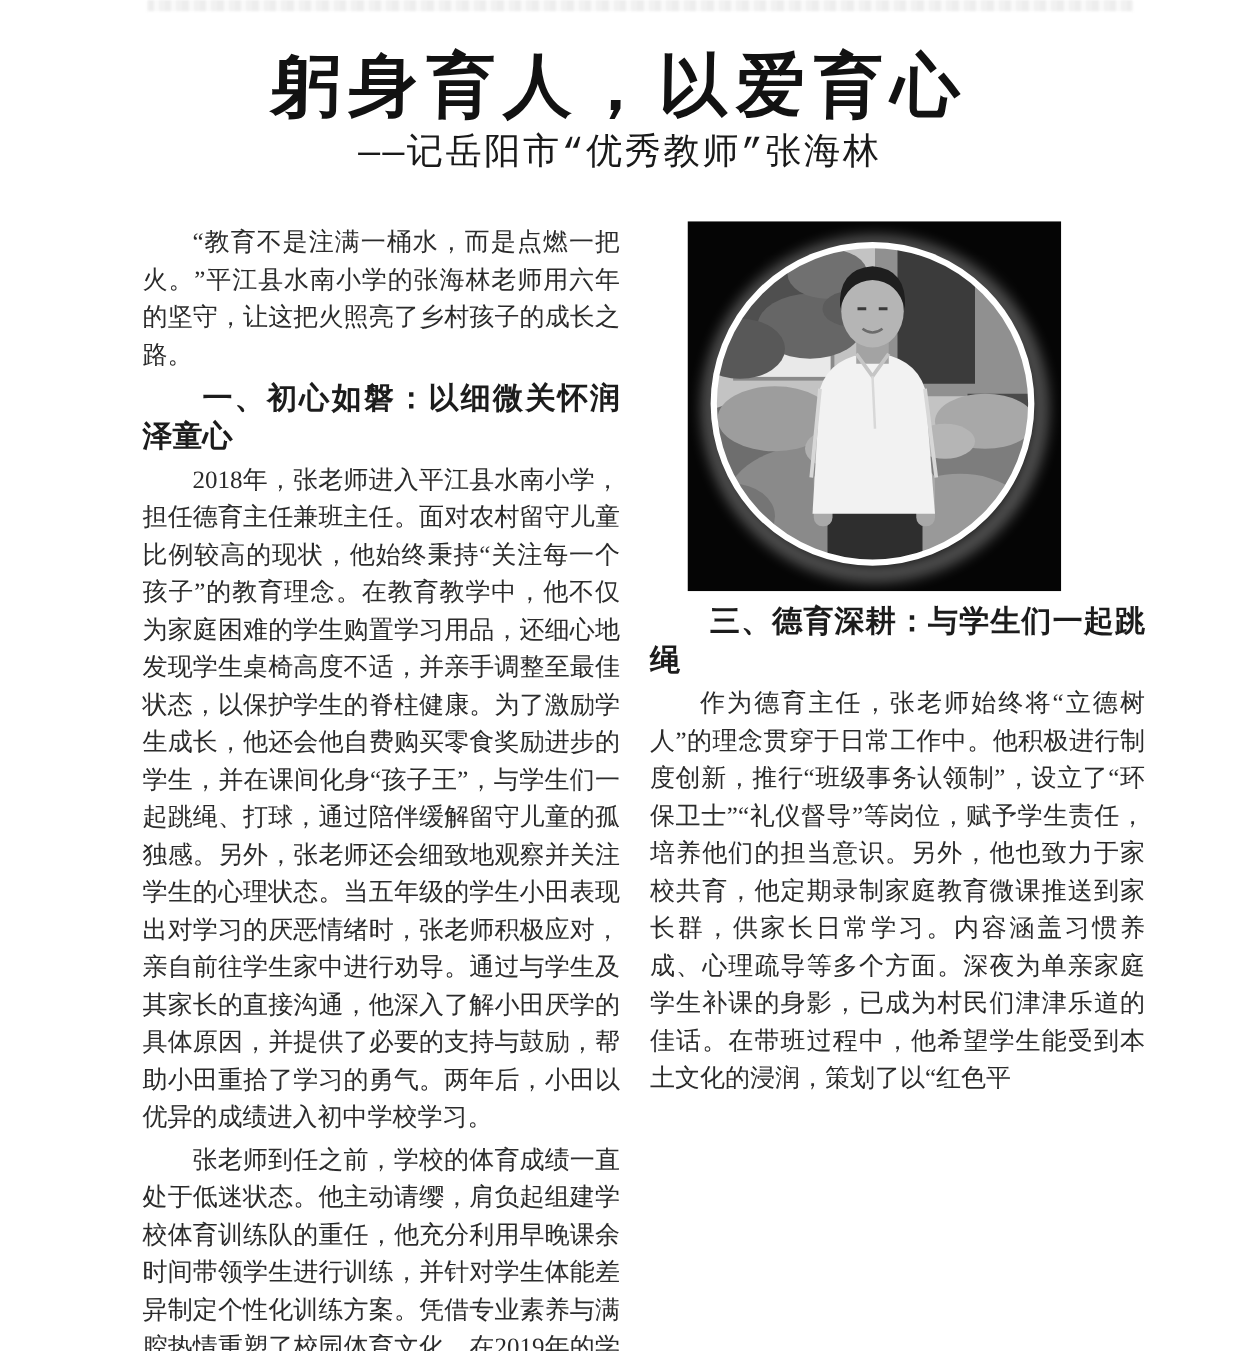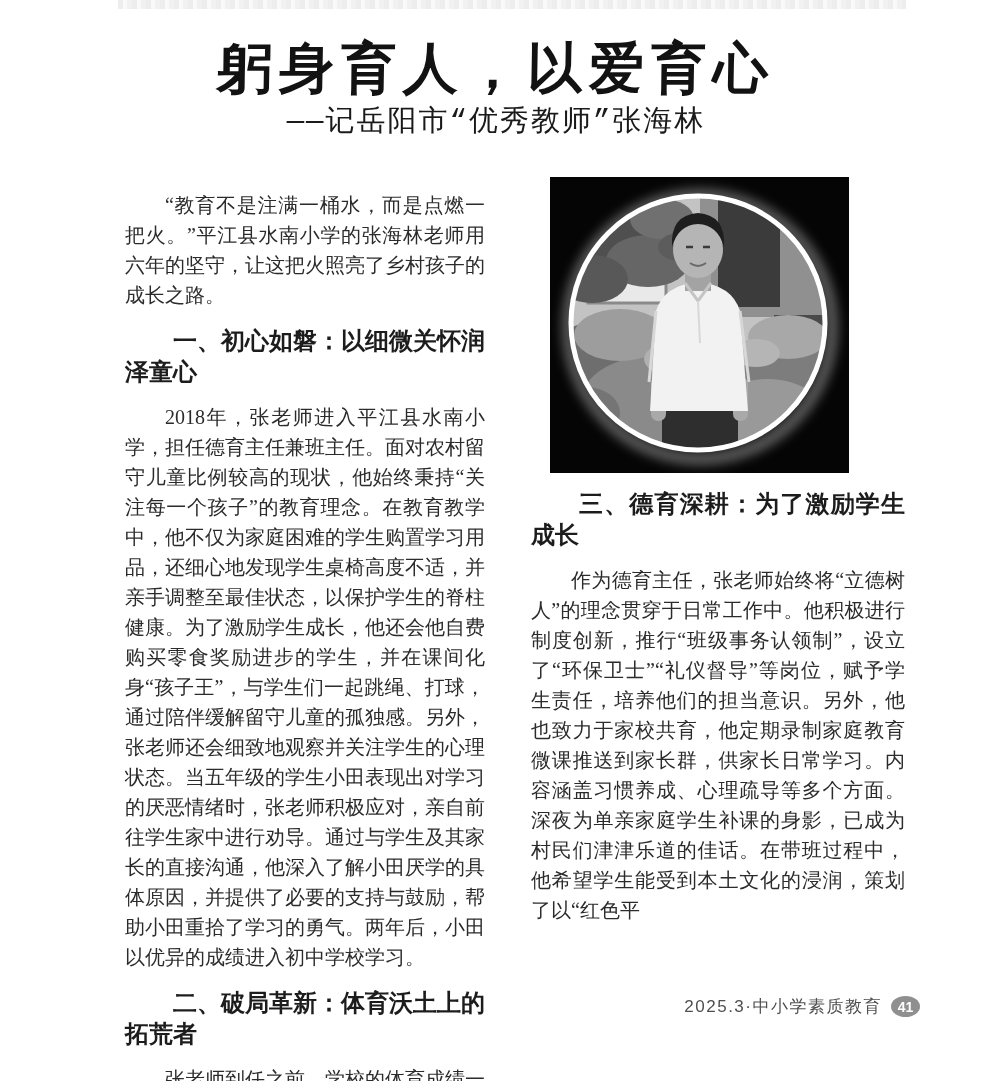--- a/index.html
+++ b/index.html
@@ -21,21 +21,21 @@
     font-family:"Liberation Serif","DejaVu Serif",serif;
     transform:skewX(-1deg);
   }
   .subtitle {
     font-size:29px; line-height:38px; letter-spacing:2px;
     color:#1a1a1a; font-family:Liberation Mono, monospace;
   }
   .columns { display:flex; margin-top:33px; padding:0 72px 0 110px; gap:16px; }
   .col-left { width:390px; flex:none; }
   .col-right { flex:1; min-width:0; }
-  .columns p { margin:15px; font-size:20px; line-height:30px; text-align:justify; }
+  .columns p { margin:4px; font-size:20px; line-height:30px; text-align:justify; }
   p.indent { text-indent:2em; }
   p.heading {
     font-weight:bold; text-indent:2em; color:#1c1c1c;
     font-family:"Liberation Sans","DejaVu Sans",sans-serif;
     font-size:24px; line-height:31px;
   }
   .photo-block { width:299px; height:296px; margin:2px 0 9px 34px; }
   footer {
     position:absolute; top:995px; right:72px;
     display:flex; align-items:center; gap:9px;
@@ -59,21 +59,20 @@
     <h1 class="title">躬身育人，以爱育心</h1>
     <div class="subtitle">——记岳阳市“优秀教师”张海林</div>
   </header>
 
   <div class="columns">
 
     <div class="col-left">
       <p class="indent">“教育不是注满一桶水，而是点燃一把火。”平江县水南小学的张海林老师用六年的坚守，让这把火照亮了乡村孩子的成长之路。</p>
       <p class="heading">一、初心如磐：以细微关怀润泽童心</p>
       <p class="indent">2018年，张老师进入平江县水南小学，担任德育主任兼班主任。面对农村留守儿童比例较高的现状，他始终秉持“关注每一个孩子”的教育理念。在教育教学中，他不仅为家庭困难的学生购置学习用品，还细心地发现学生桌椅高度不适，并亲手调整至最佳状态，以保护学生的脊柱健康。为了激励学生成长，他还会他自费购买零食奖励进步的学生，并在课间化身“孩子王”，与学生们一起跳绳、打球，通过陪伴缓解留守儿童的孤独感。另外，张老师还会细致地观察并关注学生的心理状态。当五年级的学生小田表现出对学习的厌恶情绪时，张老师积极应对，亲自前往学生家中进行劝导。通过与学生及其家长的直接沟通，他深入了解小田厌学的具体原因，并提供了必要的支持与鼓励，帮助小田重拾了学习的勇气。两年后，小田以优异的成绩进入初中学校学习。</p>
-      <p class="heading">二、破局革新：体育沃土上的拓荒者</p>
       <p class="indent">张老师到任之前，学校的体育成绩一直处于低迷状态。他主动请缨，肩负起组建学校体育训练队的重任，他充分利用早晚课余时间带领学生进行训练，并针对学生体能差异制定个性化训练方案。凭借专业素养与满腔热情重塑了校园体育文化。在2019年的学区运动会上，他辅导的女子团体勇夺冠</p>
     </div>
 
     <div class="col-right">
 
       <div class="photo-block">
         <svg viewBox="0 0 299 296" width="299" height="296">
           <defs>
             <clipPath id="pc">
                 <circle cx="148" cy="146" r="127"></circle>
@@ -124,23 +123,19 @@
               <path d="M136 70 L143 70 M153 70 L160 70" stroke="#3a3a3a" stroke-width="2.5" fill="none"></path>
               <path d="M140 86 Q148 92 156 86" stroke="#6b6b6b" stroke-width="2" fill="none"></path>
               <path d="M135 106 L148 124 L161 106" stroke="#c5c5c5" stroke-width="3" fill="none"></path>
               <line x1="148" y1="124" x2="150" y2="166" stroke="#d8d8d8" stroke-width="2"></line>
             </g>
           </g>
           <circle cx="148" cy="146" r="127" fill="none" stroke="#ffffff" stroke-width="5"></circle>
         </svg>
       </div>
 
-      <p class="heading">三、德育深耕：为了激励学生成长</p>
+      <p class="heading">三、德育深耕：与学生们一起跳绳</p>
       <p class="indent">作为德育主任，张老师始终将“立德树人”的理念贯穿于日常工作中。他积极进行制度创新，推行“班级事务认领制”，设立了“环保卫士”“礼仪督导”等岗位，赋予学生责任，培养他们的担当意识。另外，他也致力于家校共育，他定期录制家庭教育微课推送到家长群，供家长日常学习。内容涵盖习惯养成、心理疏导等多个方面。深夜为单亲家庭学生补课的身影，已成为村民们津津乐道的佳话。在带班过程中，他希望学生能受到本土文化的浸润，策划了以“红色平</p>
     </div>
   </div>
 
-  <footer>
-    <span class="issue">2025.3·中小学素质教育</span>
-    <span class="page-badge">41</span>
-  </footer>
 
 </div>
 
 </body></html>

